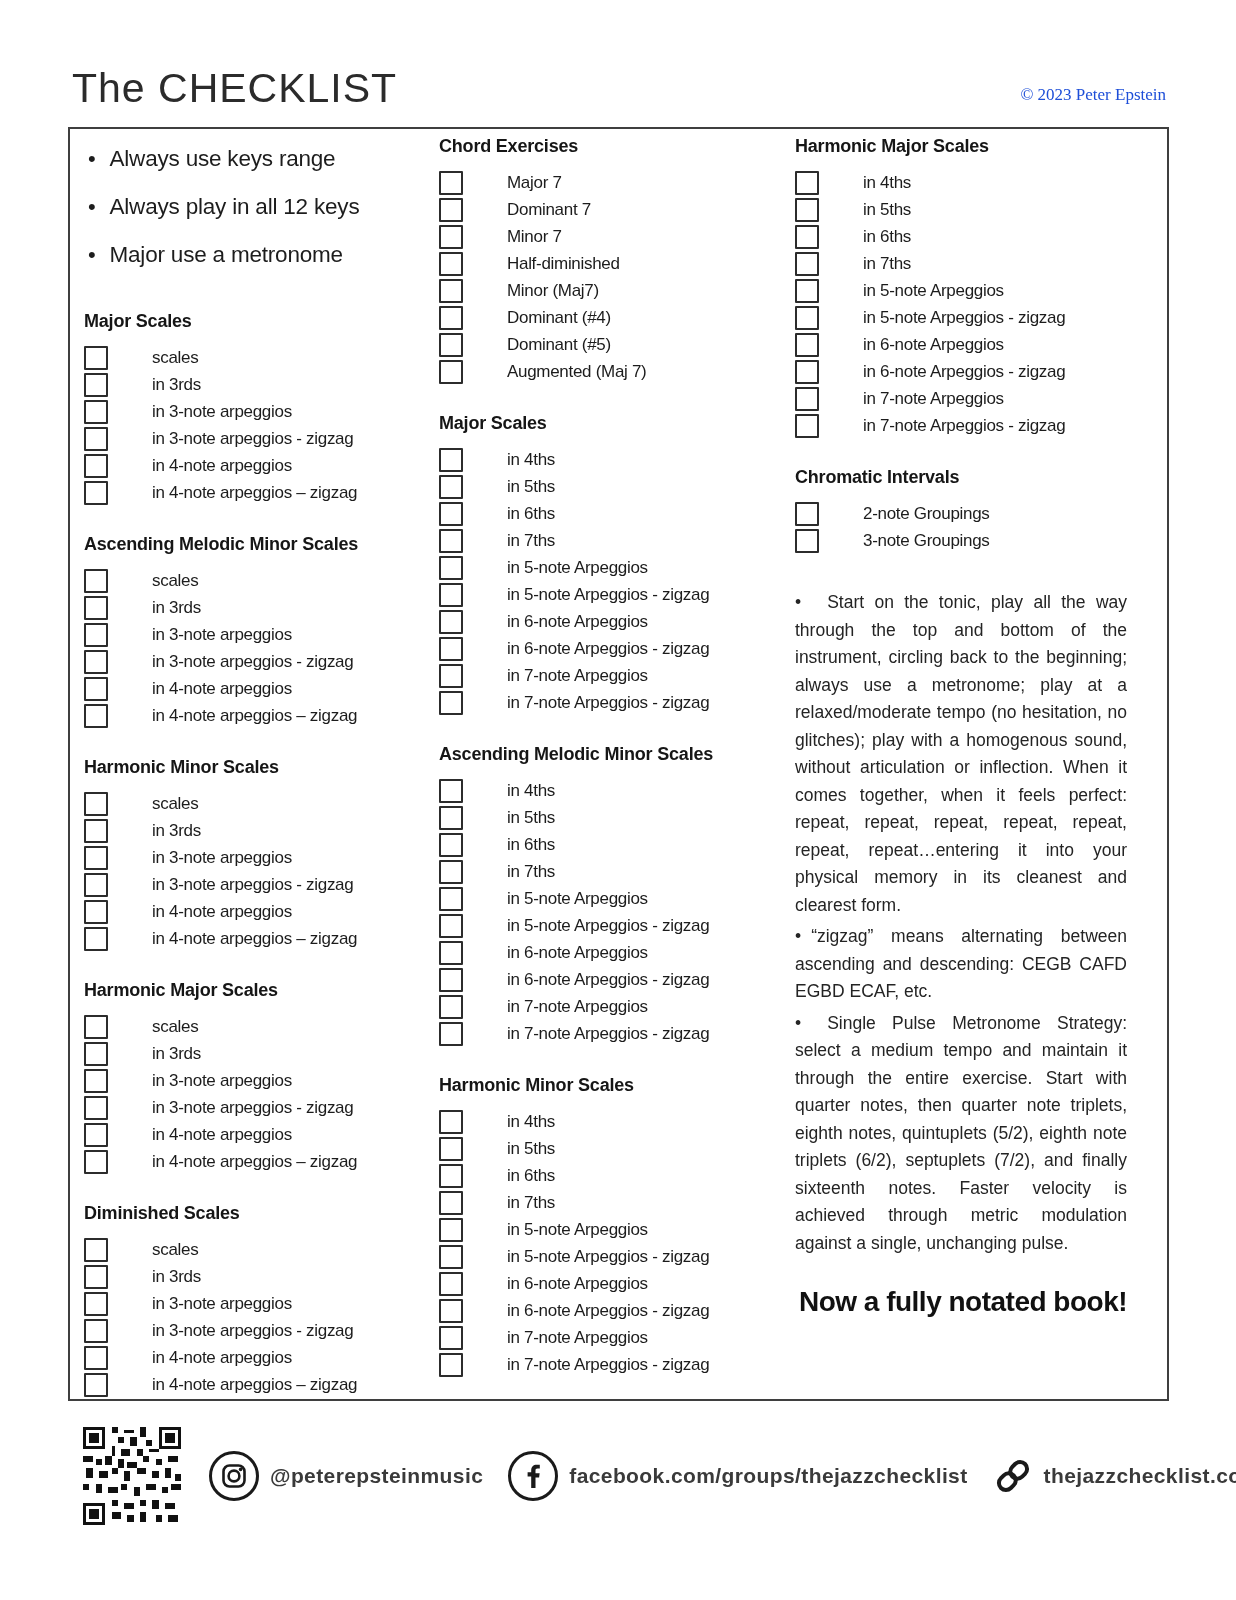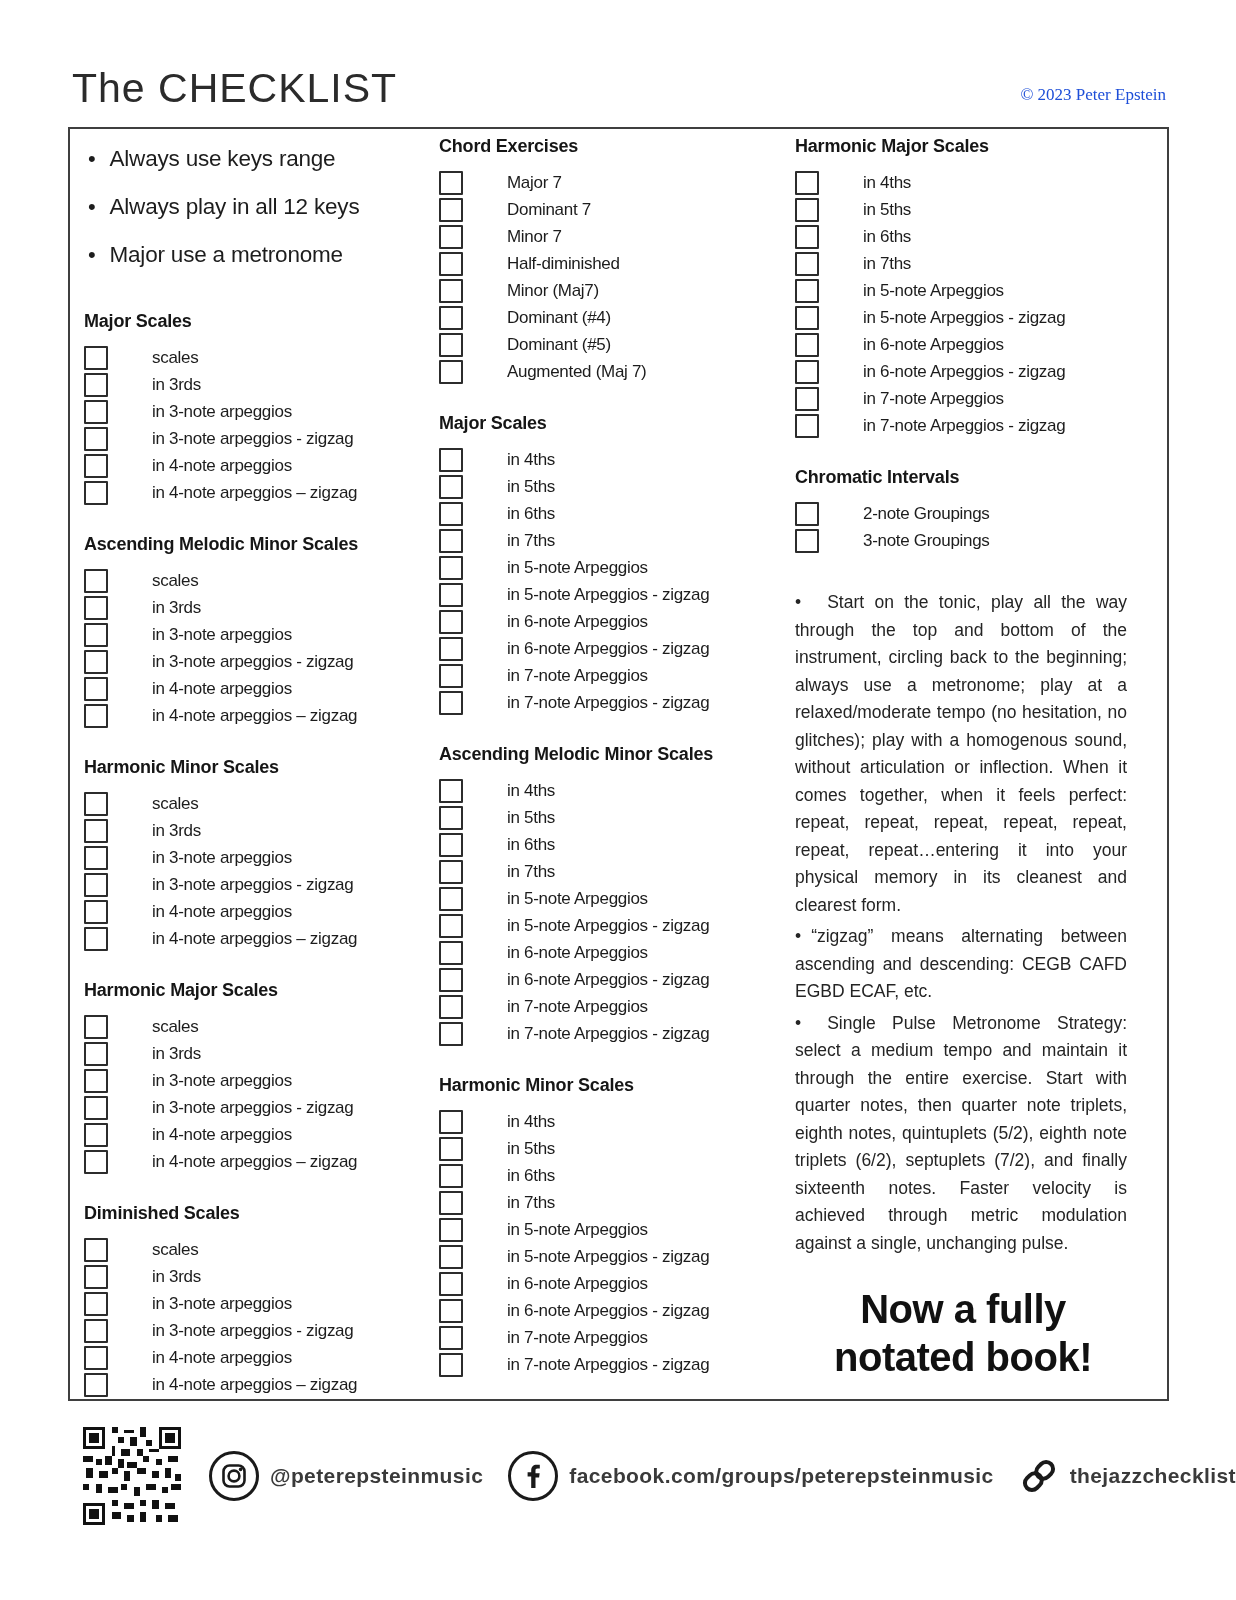--- a/index.html
+++ b/index.html
@@ -44,21 +44,21 @@
 
   
   .notes { margin-top:36px; width:332px; }
   .note { margin:0 0 4px 0; font-size:17.5px; line-height:27.5px; text-align:justify; color:#242424; }
   .note .nb { margin-right:26px; }
   .note:nth-child(2) .nb { margin-right:10px; }
 
   
   .promo {
     margin-top:28px; width:336px; text-align:center;
-    font-size:40px; font-weight:bold; letter-spacing:-0.5px; line-height:1.2; color:#111;
+    font-size:28px; font-weight:bold; letter-spacing:-0.5px; line-height:1.2; color:#111;
   }
 
   
   .ftr { position:absolute; left:80px; top:1424px; height:104px; display:flex; align-items:center; gap:24px;font-weight:bold; }
   .qr { width:104px; height:104px; }
   .social { display:flex; align-items:center; gap:10px; }
   .social .txt { font-size:21px; letter-spacing:0.4px; color:#3a3a3a; }
   .icn svg { display:block; }
 </style>
 </head>
@@ -559,21 +559,21 @@
       <span class="txt">@peterepsteinmusic</span>
     </div>
 
     <div class="social">
       <span class="icn">
         <svg width="52" height="52" viewBox="0 0 52 52">
           <circle cx="26" cy="26" r="23.5" fill="none" stroke="#1a1a1a" stroke-width="3"></circle>
           <path fill="#1a1a1a" d="M28.5 38V27.5h3.6l.55-4.2H28.5v-2.7c0-1.2.35-2.05 2.1-2.05h2.2V14.8c-.4-.05-1.7-.16-3.2-.16-3.2 0-5.4 1.95-5.4 5.55v2.1h-3.6v4.2h3.6V38h4.3z"></path>
         </svg>
       </span>
-      <span class="txt">facebook.com/groups/peterepsteinmusic</span>
+      <span class="txt">facebook.com/groups/thejazzchecklist</span>
     </div>
 
     <div class="social">
       <span class="icn">
         <svg width="42" height="42" viewBox="0 0 42 42" fill="none" stroke="#1a1a1a">
           <g transform="rotate(-45 21 21)" stroke-width="4">
             <rect x="4" y="14" width="18" height="14" rx="7"></rect>
             <rect x="20" y="14" width="18" height="14" rx="7"></rect>
           </g>
         </svg>

